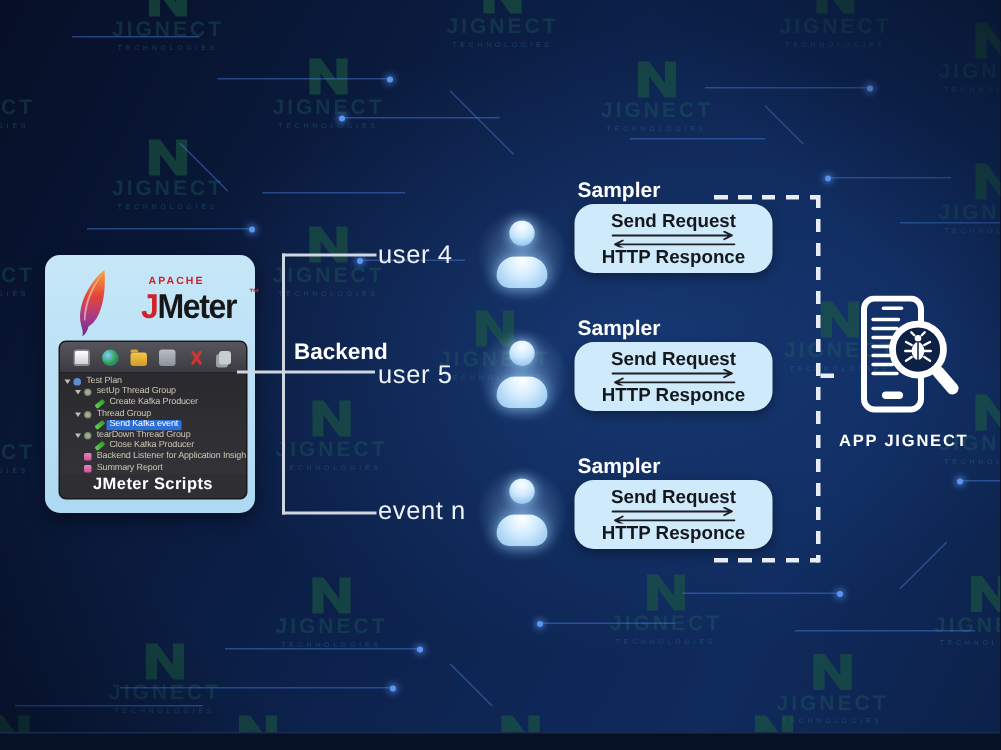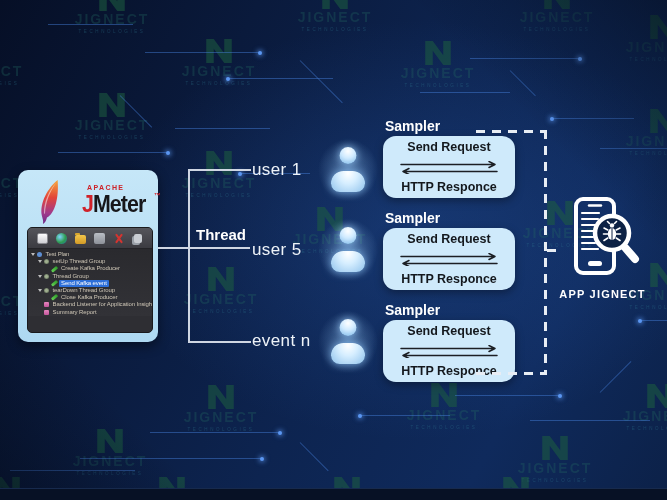--- a/index.html
+++ b/index.html
@@ -24,21 +24,21 @@
   .tr{position:absolute;height:1px;background:rgba(70,130,225,.45);transform-origin:left center;}
   .tr-dot{position:absolute;top:-1.5px;width:4px;height:4px;border-radius:50%;background:#5b97f2;
     box-shadow:0 0 5px 1px rgba(90,150,240,.8);}
   .tr-dot.r{right:-2px;}.tr-dot.l{left:-2px;}
 
   
   .bottom-strip{position:absolute;left:0;top:488px;width:667px;height:12px;background:#071125;
     border-top:1px solid rgba(70,120,200,.25);z-index:1;}
 
   
-  .jcard{position:absolute;left:18px;top:170px;width:140px;height:172px;border-radius:10px;
+  .jcard{position:absolute;left:30px;top:170px;width:140px;height:172px;border-radius:10px;
     background:linear-gradient(180deg,#c6e7f8,#aed9f2);box-shadow:0 4px 12px rgba(0,0,0,.45);}
   .jlogo{position:absolute;left:12px;top:6px;width:122px;height:50px;}
   .feather-svg{position:absolute;left:6px;top:3px;width:26px;height:48px;}
   .apache{position:absolute;left:57px;top:8px;font-size:7px;font-weight:bold;color:#ce2127;letter-spacing:1.4px;}
   .jname{position:absolute;left:52px;top:15px;font-size:23px;font-weight:bold;color:#17171a;
     letter-spacing:-1px;transform:scaleX(.93);transform-origin:left top;}
   .jname::first-letter{color:#d0222a;}
   .jtm{position:absolute;left:124px;top:16px;font-size:7px;font-weight:bold;color:#d0222a;}
   .jshot{position:absolute;left:9px;top:57px;width:126px;height:106px;background:#2e2e33;border-radius:5px;
     border:1px solid #1a1a1d;overflow:hidden;box-sizing:border-box;}
@@ -90,21 +90,21 @@
     box-shadow:0 0 8px rgba(160,210,255,.9);}
   .ubody{position:absolute;left:50%;bottom:2px;transform:translateX(-50%);width:34px;height:21px;
     border-radius:17px 17px 12px 12px;
     background:radial-gradient(ellipse at 50% 10%,#ffffff 0%,#d6eeff 40%,#8fc2ec 100%);
     box-shadow:0 0 10px rgba(150,205,255,.8);}
 
   
   .sampler{position:absolute;left:383px;width:132px;}
   .sg1{top:118px;}.sg2{top:210px;}.sg3{top:302px;}
   .s-title{font-size:14px;font-weight:bold;color:#fff;margin:0 0 3px 2px;height:15px;}
-  .s-box{height:62px;background:#cfeafb;border-radius:13px;display:flex;flex-direction:column;
+  .s-box{height:46px;background:#cfeafb;border-radius:13px;display:flex;flex-direction:column;
     justify-content:space-between;align-items:center;padding:5px 8px;box-sizing:border-box;
     box-shadow:0 3px 8px rgba(0,0,0,.35);}
   .s-req,.s-res{font-size:12.5px;font-weight:bold;color:#14181d;line-height:1;}
   .s-arrows{width:104px;height:13px;display:block;}
 
   
   .dash{position:absolute;}
   .dash-h{height:2.5px;background:repeating-linear-gradient(90deg,#e8edf4 0 9px,transparent 9px 16px);}
   .dash-v{width:2.5px;background:repeating-linear-gradient(180deg,#e8edf4 0 9px,transparent 9px 16px);}
   #dash-top{left:476px;top:130px;width:70px;}
@@ -408,30 +408,31 @@
               <span class="caret" style="visibility: hidden;"></span>
               <span class="ticon chart-icon"></span>
               <span class="trlabel">Backend Listener for Application Insights</span>
             </div>
           <div class="tree-row" style="padding-left: 10px;">
               <span class="caret" style="visibility: hidden;"></span>
               <span class="ticon chart-icon"></span>
               <span class="trlabel">Summary Report</span>
             </div>
         </div>
+        <div class="jcaption">JMeter Scripts</div>
       </div>
     </div>
 
     <div class="ln main-h"></div>
     <div class="ln vline"></div>
     <div class="ln br-top"></div>
     <div class="ln br-bot"></div>
-    <div class="create-label">Thread</div>
-
-    <div class="user-label ul1">user 1</div>
+    <div class="create-label">Backend</div>
+
+    <div class="user-label ul1">user 4</div>
     <div class="user-label ul2">user 5</div>
     <div class="user-label uln">event n</div>
     <div class="user-icon ui1">
         <div class="uhead"></div>
         <div class="ubody"></div>
       </div>
     <div class="user-icon ui2">
         <div class="uhead"></div>
         <div class="ubody"></div>
       </div>

